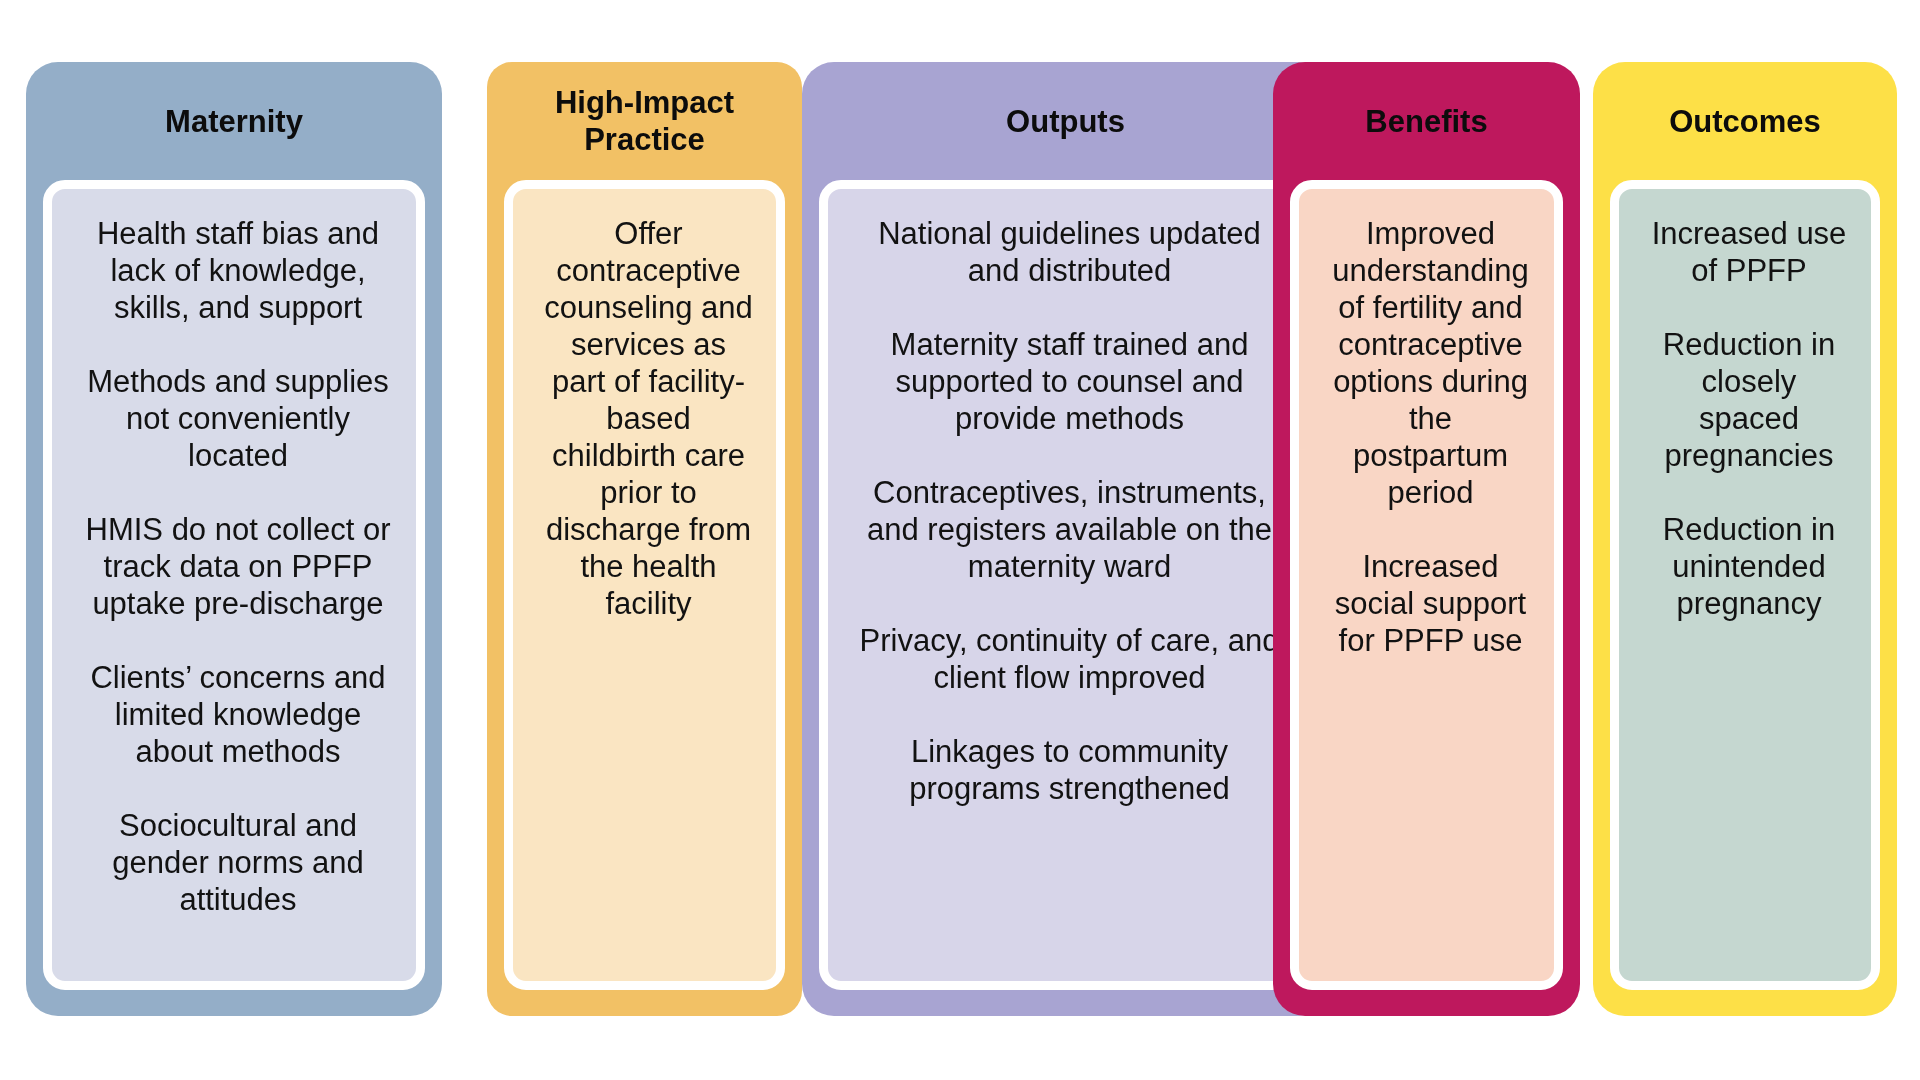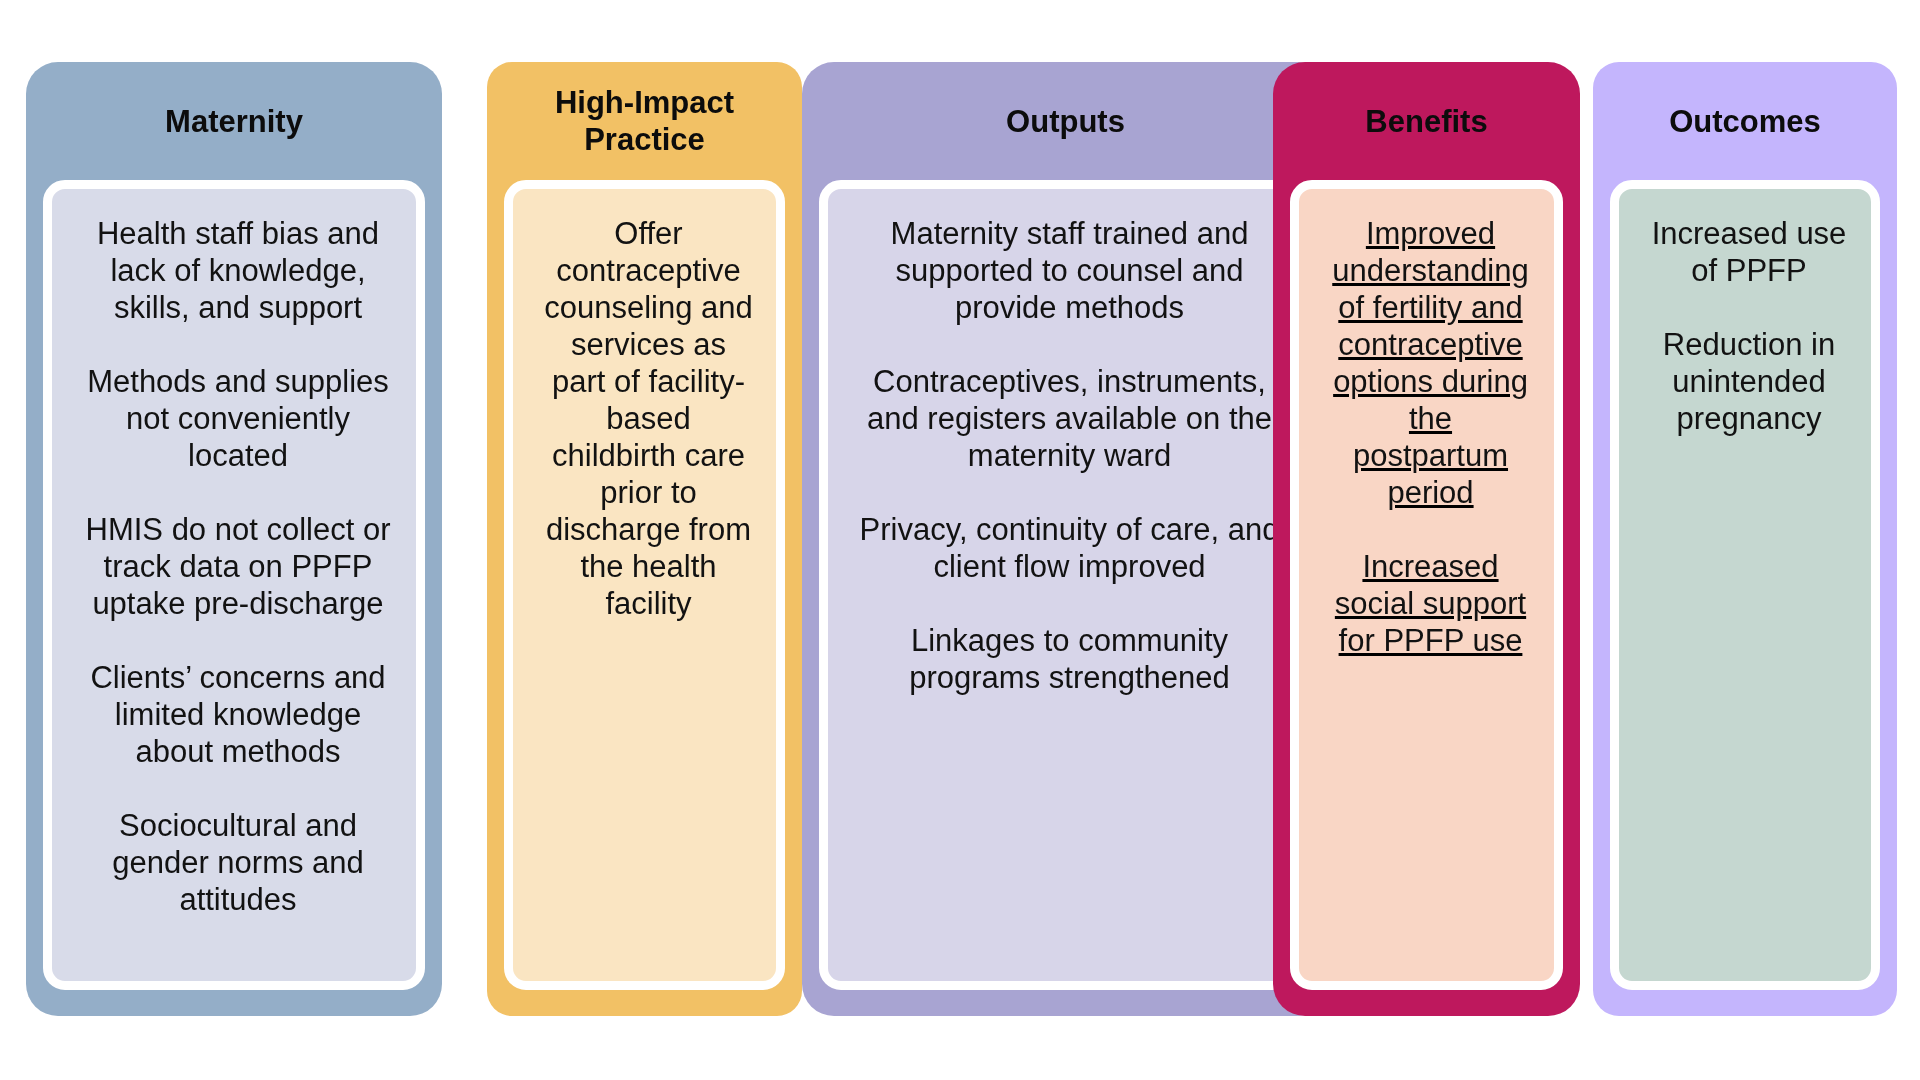--- a/index.html
+++ b/index.html
@@ -77,36 +77,38 @@
   <section class="column col-1" style="background: rgb(242, 193, 101);">
     <h2 class="header">High-Impact Practice</h2>
     <div class="inner" style="background: rgb(250, 229, 194);">
       <p>Offer contraceptive counseling and services as part of facility-based childbirth care prior to discharge from the health facility</p>
     </div>
   </section>
 
   <section class="column col-2" style="background: rgb(168, 164, 210);">
     <h2 class="header">Outputs</h2>
     <div class="inner" style="background: rgb(215, 213, 233);">
+      <p>National guidelines updated and distributed</p>
       <p>Maternity staff trained and supported to counsel and provide methods</p>
       <p>Contraceptives, instruments, and registers available on the maternity ward</p>
       <p>Privacy, continuity of care, and client flow improved</p>
       <p>Linkages to community programs strengthened</p>
     </div>
   </section>
 
   <section class="column col-3" style="background: #be185d;">
     <h2 class="header">Benefits</h2>
-    <div class="inner" style="background: rgb(249, 214, 197); text-decoration: underline;">
+    <div class="inner" style="background: rgb(249, 214, 197);">
       <p>Improved understanding of fertility and contraceptive options during the postpartum period</p>
       <p>Increased social support for PPFP use</p>
     </div>
   </section>
 
-  <section class="column col-4" style="background: #c4b5fd; border-radius: 26px;">
+  <section class="column col-4" style="background: #fde047;">
     <h2 class="header">Outcomes</h2>
     <div class="inner" style="background: rgb(197, 215, 208);">
       <p>Increased use of PPFP</p>
+      <p>Reduction in closely spaced pregnancies</p>
       <p>Reduction in unintended pregnancy</p>
     </div>
   </section>
 
 </div>
 
 </body></html>

